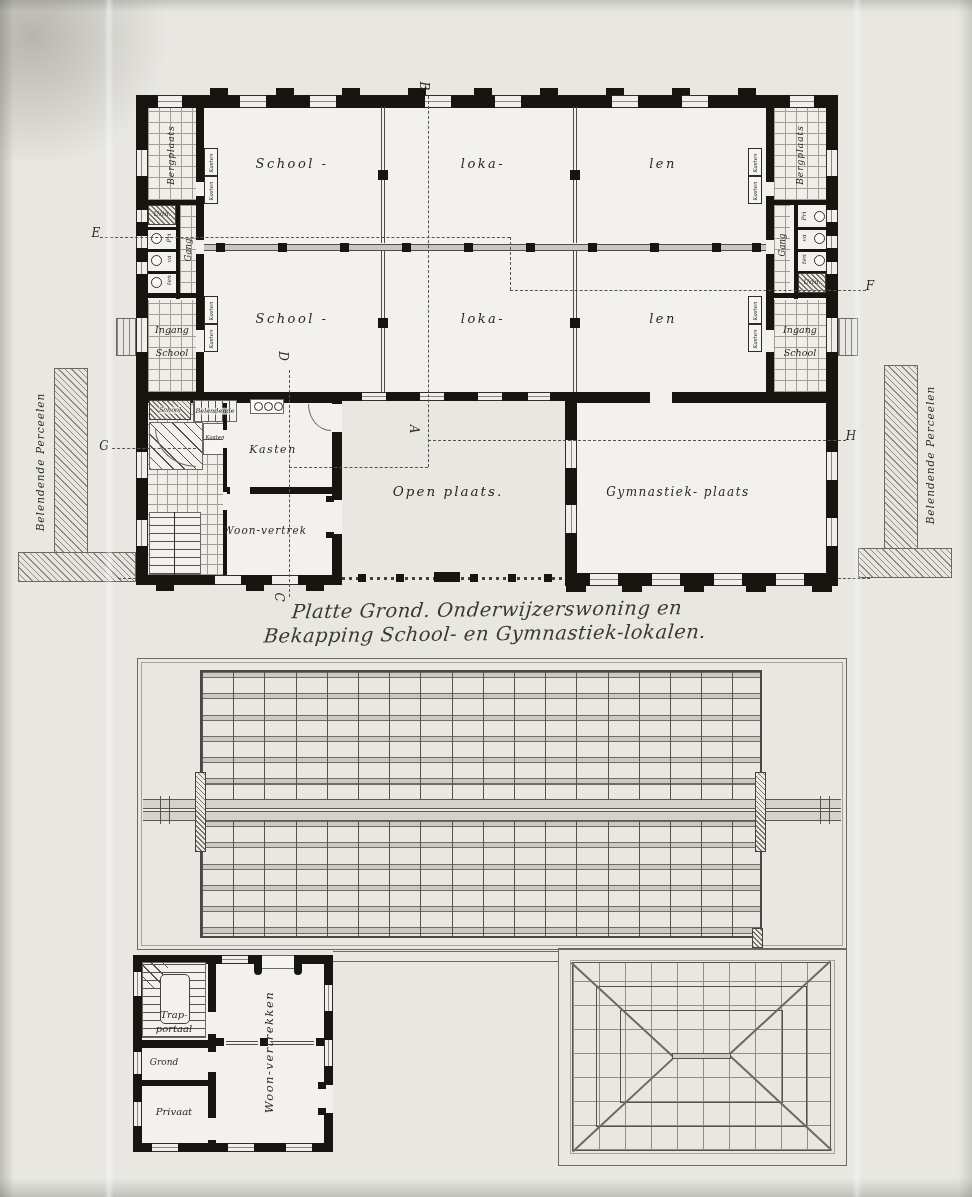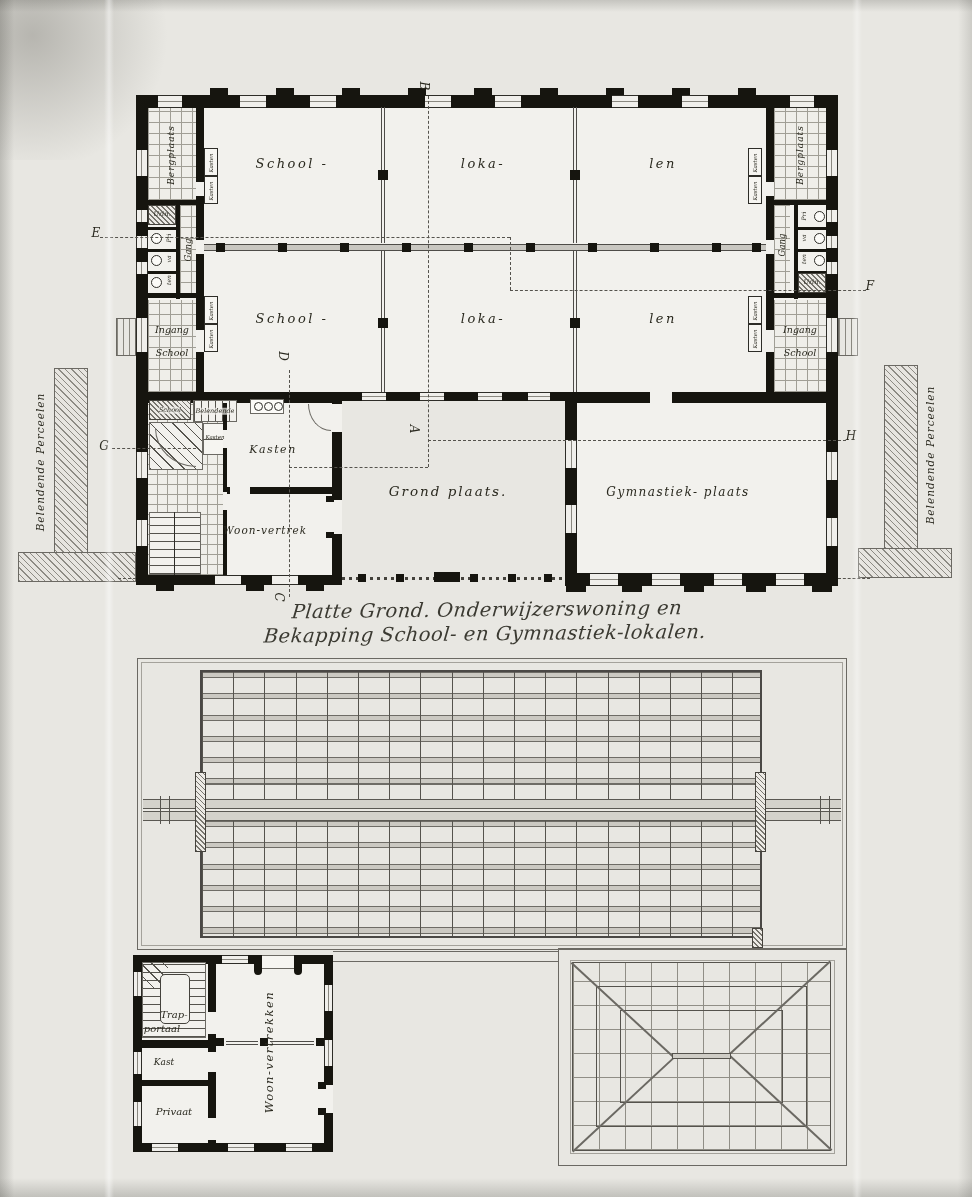--- a/index.html
+++ b/index.html
@@ -284,21 +284,21 @@
   <div class="lbl crot" style="left:782px;top:245px;font-size:8.5px">Gang</div>
   <div class="lbl c" style="left:172px;top:330px;font-size:9.5px">Ingang</div>
   <div class="lbl c" style="left:172px;top:353px;font-size:9.5px">School</div>
   <div class="lbl c" style="left:800px;top:330px;font-size:9.5px">Ingang</div>
   <div class="lbl c" style="left:800px;top:353px;font-size:9.5px">School</div>
   <div class="lbl c" style="left:170px;top:410px;font-size:6.5px;background:rgba(242,241,237,.7)">School</div>
   <div class="lbl c" style="left:215px;top:411px;font-size:6.5px;background:rgba(242,241,237,.7)">Belendende</div>
   <div class="lbl c" style="left:215px;top:438px;font-size:5.5px">Kasten</div>
   <div class="lbl c" style="left:273px;top:449px;font-size:11px;letter-spacing:1.5px">Kasten</div>
   <div class="lbl c" style="left:265px;top:530px;font-size:10.5px;letter-spacing:1px">Woon-vertrek</div>
-  <div class="lbl c" style="left:448px;top:492px;font-size:13.5px;letter-spacing:2px">Grond plaats.</div>
+  <div class="lbl c" style="left:448px;top:492px;font-size:13.5px;letter-spacing:2px">Open plaats.</div>
   <div class="lbl c" style="left:678px;top:492px;font-size:12px;letter-spacing:1.5px">Gymnastiek- plaats</div>
 
   <div class="lbl c" style="left:487px;top:610px;font-size:19.5px;letter-spacing:.5px;color:#3b3a32;transform:translate(-50%,-50%) rotate(-.6deg) skewX(-6deg)">Platte Grond. Onderwijzerswoning en</div>
   <div class="lbl c" style="left:485px;top:634px;font-size:19.5px;letter-spacing:.5px;color:#3b3a32;transform:translate(-50%,-50%) rotate(-.6deg) skewX(-6deg)">Bekapping School- en Gymnastiek-lokalen.</div>
 
   <div class="thin" style="left:137px;top:658px;width:710px;height:292px"></div>
   <div class="abs" style="left:141px;top:662px;width:702px;height:284px;border:1px solid #a4a29b;box-sizing:border-box"></div>
   <div class="rgrid" style="left:200px;top:670px;width:562px;height:130px;border-top:2px solid #4a4845"></div>
   <div class="abs" style="left:143px;top:799px;width:698px;height:22px;background-image:linear-gradient(180deg,#5a5852 0 1px,#d4d2cb 1px 9px,#5a5852 9px 10px,#eceae5 10px 12px,#5a5852 12px 13px,#d4d2cb 13px 21px,#5a5852 21px 22px)"></div>
   <div class="rgrid" style="left:200px;top:821px;width:562px;height:117px;border-bottom:2px solid #4a4845"></div>
@@ -355,22 +355,22 @@
   <div class="abs" style="left:226px;top:1041px;width:32px;height:2px;border-top:1px solid #4e4c48;border-bottom:1px solid #4e4c48"></div>
   <div class="post" style="left:260px;top:1038px;width:8px;height:8px"></div>
   <div class="abs" style="left:270px;top:1041px;width:44px;height:2px;border-top:1px solid #4e4c48;border-bottom:1px solid #4e4c48"></div>
   <div class="post" style="left:316px;top:1038px;width:8px;height:8px"></div>
 
   <div class="thin stripeh" style="left:142px;top:962px;width:64px;height:76px;background-color:#f2f1ed"></div>
   <div class="abs stripefan" style="left:142px;top:962px;width:26px;height:26px"></div>
   <div class="abs" style="left:160px;top:974px;width:28px;height:48px;background:#f2f1ed;border:1px solid #44423c;border-radius:5px"></div>
 
   <div class="lbl c" style="left:174px;top:1015px;font-size:10px">Trap-</div>
-  <div class="lbl c" style="left:162px;top:1029px;font-size:10px">portaal</div>
-  <div class="lbl c" style="left:164px;top:1062px;font-size:9px">Kast</div>
+  <div class="lbl c" style="left:174px;top:1029px;font-size:10px">portaal</div>
+  <div class="lbl c" style="left:164px;top:1062px;font-size:9px">Grond</div>
   <div class="lbl c" style="left:174px;top:1112px;font-size:10px">Privaat</div>
   <div class="lbl crot" style="left:270px;top:1052px;font-size:11.5px;letter-spacing:1.5px">Woon-vertrekken</div>
 
   <div class="shade" style="left:0;top:0;width:14px;height:1197px;background:linear-gradient(90deg,rgba(40,40,34,.22),rgba(40,40,34,0))"></div>
   <div class="shade" style="left:0;top:0;width:972px;height:12px;background:linear-gradient(rgba(40,40,34,.18),rgba(40,40,34,0))"></div>
   <div class="shade" style="left:0;top:1178px;width:972px;height:19px;background:linear-gradient(0deg,rgba(40,40,34,.2),rgba(40,40,34,0))"></div>
   <div class="shade" style="left:958px;top:0;width:14px;height:1197px;background:linear-gradient(-90deg,rgba(40,40,34,.14),rgba(40,40,34,0))"></div>
   <div class="shade" style="left:0;top:0;width:180px;height:160px;background:radial-gradient(circle at 18% 22%,rgba(55,53,45,.28),rgba(55,53,45,0) 70%)"></div>
   <div class="shade" style="left:104px;top:0;width:10px;height:1197px;background:linear-gradient(90deg,rgba(255,255,255,0),rgba(255,255,255,.45),rgba(255,255,255,0))"></div>
   <div class="shade" style="left:852px;top:0;width:10px;height:1197px;background:linear-gradient(90deg,rgba(255,255,255,0),rgba(255,255,255,.35),rgba(255,255,255,0))"></div>

